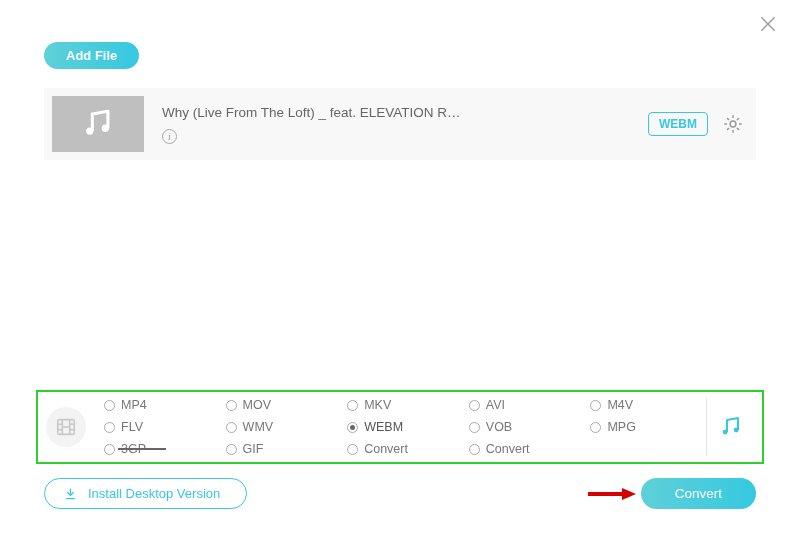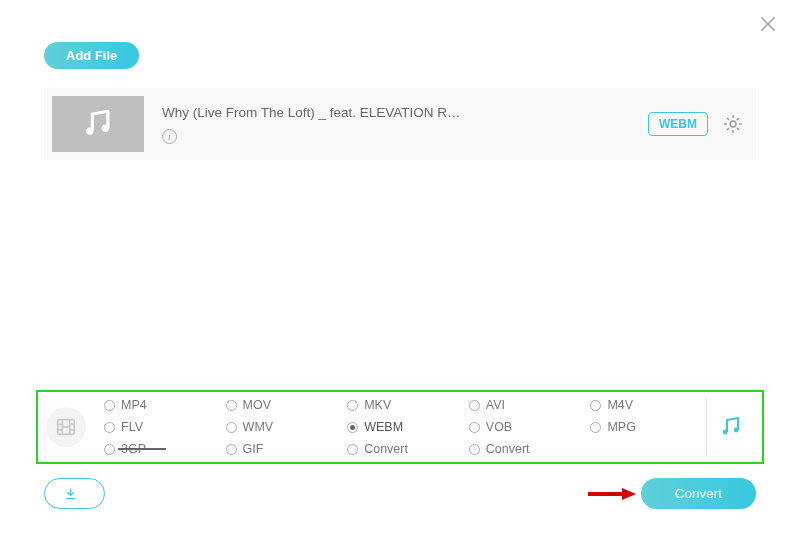--- a/index.html
+++ b/index.html
@@ -306,20 +306,21 @@
         <circle cx="17.2" cy="15" r="2.4"></circle>
     </svg>
   </div>
 </div>
 <div class="underline"></div>
 
 <button class="install-btn">
   <svg viewBox="0 0 24 24" fill="none" stroke="currentColor" stroke-width="2">
     <path d="M12 4v10M7 10l5 5 5-5M5 20h14"></path>
   </svg>
+  <span>Install Desktop Version</span>
 </button>
 
 <svg class="arrow" viewBox="0 0 48 12">
   <line x1="0" y1="6" x2="36" y2="6" stroke="#d40000" stroke-width="4"></line>
   <polygon points="34,0 48,6 34,12" fill="#d40000"></polygon>
 </svg>
 
 <button class="convert-btn">Convert</button>
 
 </body></html>

